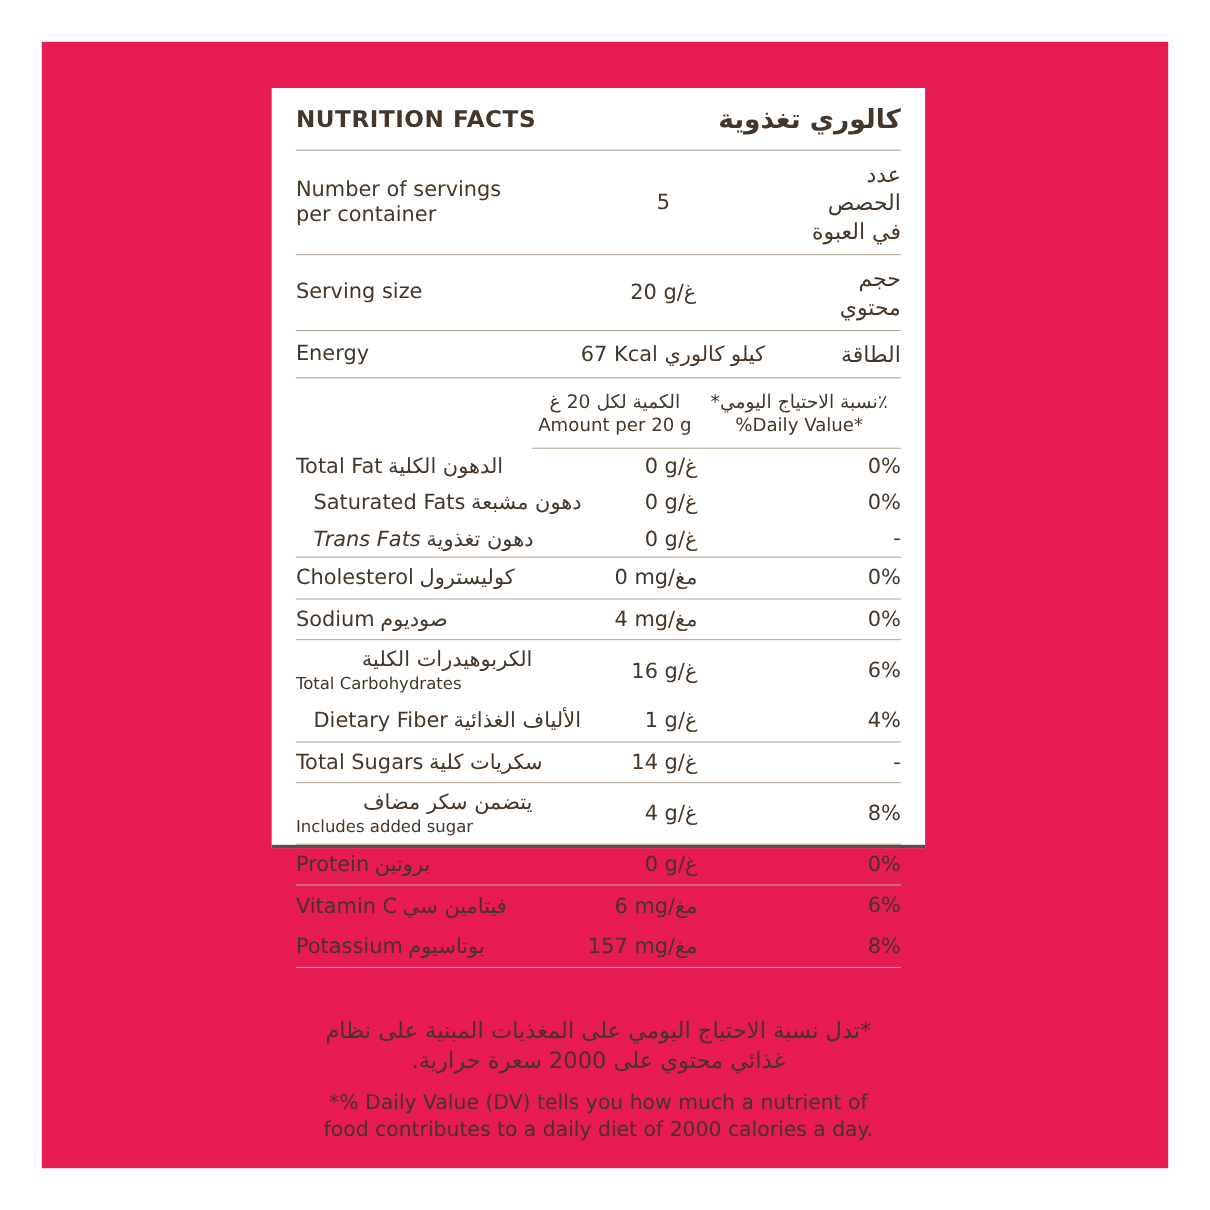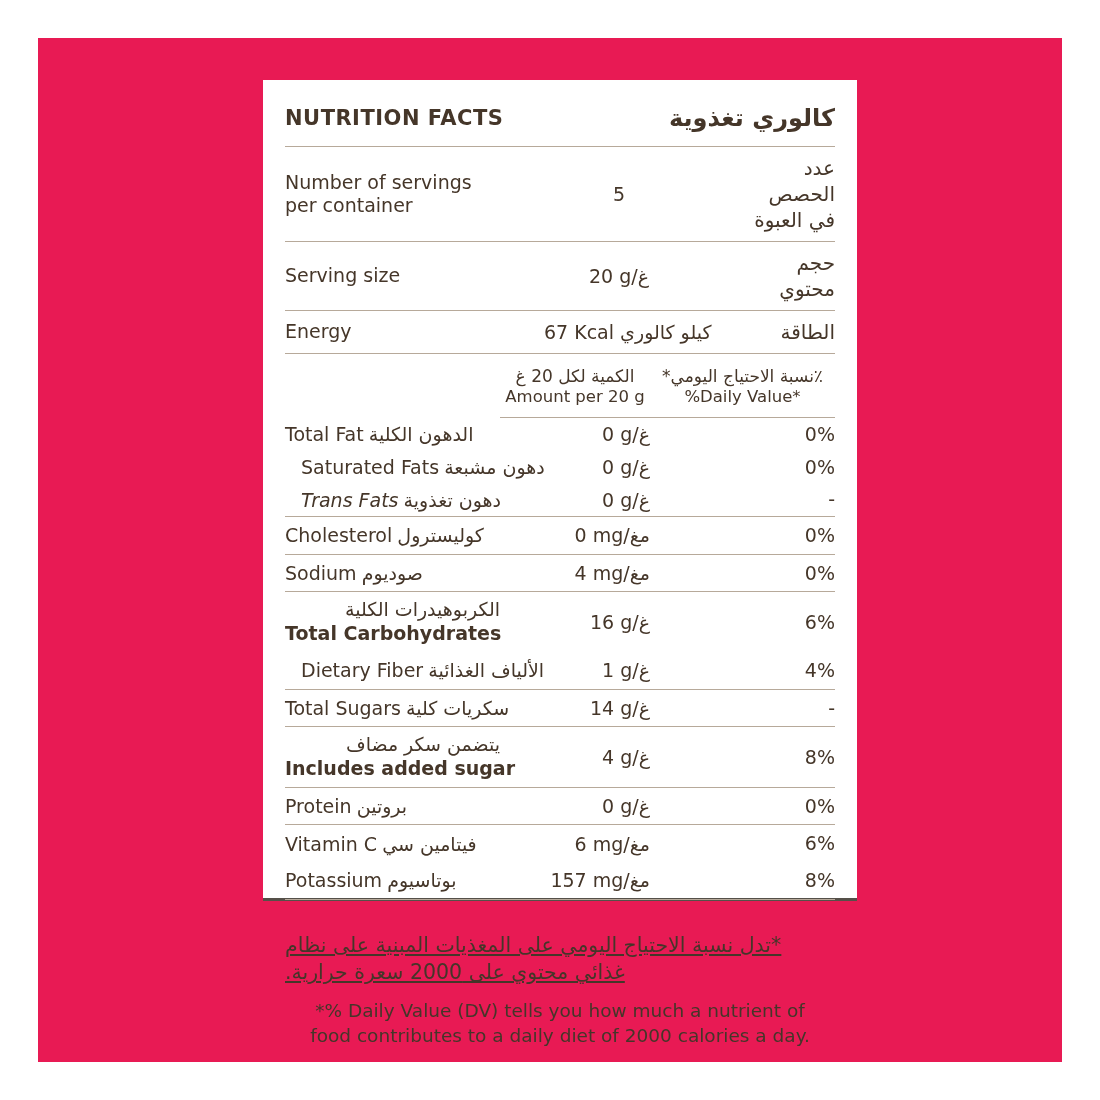--- a/index.html
+++ b/index.html
@@ -6,23 +6,23 @@
     --pink:#e81a54;
     --ink:#453629;
     --rule:#b7a99a;
     --panel-border:#555049;
   }
   *{margin:0;padding:0;box-sizing:border-box;}
   html,body{width:1100px;height:1100px;background:#ffffff;font-family:"DejaVu Sans",sans-serif;color:var(--ink);}
   .stage{position:relative;width:1100px;height:1100px;background:#ffffff;overflow:hidden;}
   .pink-bg{position:absolute;left:38px;top:38px;width:1024px;height:1024px;background:var(--pink);}
   .panel{
-    position:absolute;left:263px;top:80px;width:594px;height:821px;
+    position:absolute;left:247px;top:80px;width:594px;height:691px;
     background:#ffffff;border-bottom:3px solid var(--panel-border);
-    padding:18px 22px 0 22px;
+    padding:8px 22px 0 22px;
   }
   
   .title-row{display:flex;justify-content:space-between;align-items:center;
     padding:6px 0 14px 0;border-bottom:1px solid var(--rule);}
   .title-en{font-size:21px;font-weight:bold;letter-spacing:.5px;}
   .title-ar{font-size:24px;font-weight:bold;}
   
   .row{display:grid;grid-template-columns:215px 150px 1fr;align-items:center;}
   .rule-below{border-bottom:1px solid var(--rule);}
   .cell-en{font-size:19px;line-height:1.22;}
@@ -38,25 +38,25 @@
     border-bottom:1px solid var(--rule);padding-bottom:9px;white-space:nowrap;}
   .colhead .ar-line{font-size:17px;}
   
   .nrow{padding:6px 0;}
   .nrow .name{white-space:nowrap;}
   .nrow .name .en{font-size:19px;}
   .nrow .name .en.italic{font-style:italic;}
   .nrow .name .ar{font-size:19px;}
   .nrow .name.indent{padding-left:16px;}
   .name .ar-line{font-size:19px;text-align:right;line-height:1.25;}
-  .name .en-line{font-size:19px;line-height:1.25;font-weight:bold;}
+  .name .en-line{font-size:15px;line-height:1.25;}
   .tight{padding:4px 0;}
   
-  .foot-ar{margin-top:32px;text-align:left;font-size:20.5px;line-height:1.35;
-    padding-right:0;text-decoration:underline;}
+  .foot-ar{margin-top:44px;text-align:center;font-size:20.5px;line-height:1.35;
+    padding-right:0;}
   .foot-en{margin:12px auto 0 auto;max-width:500px;text-align:center;
     font-size:18.5px;line-height:1.35;}
 </style>
 </head>
 <body>
 
 <div class="stage">
   <div class="pink-bg"></div>
   <div class="panel">
 

